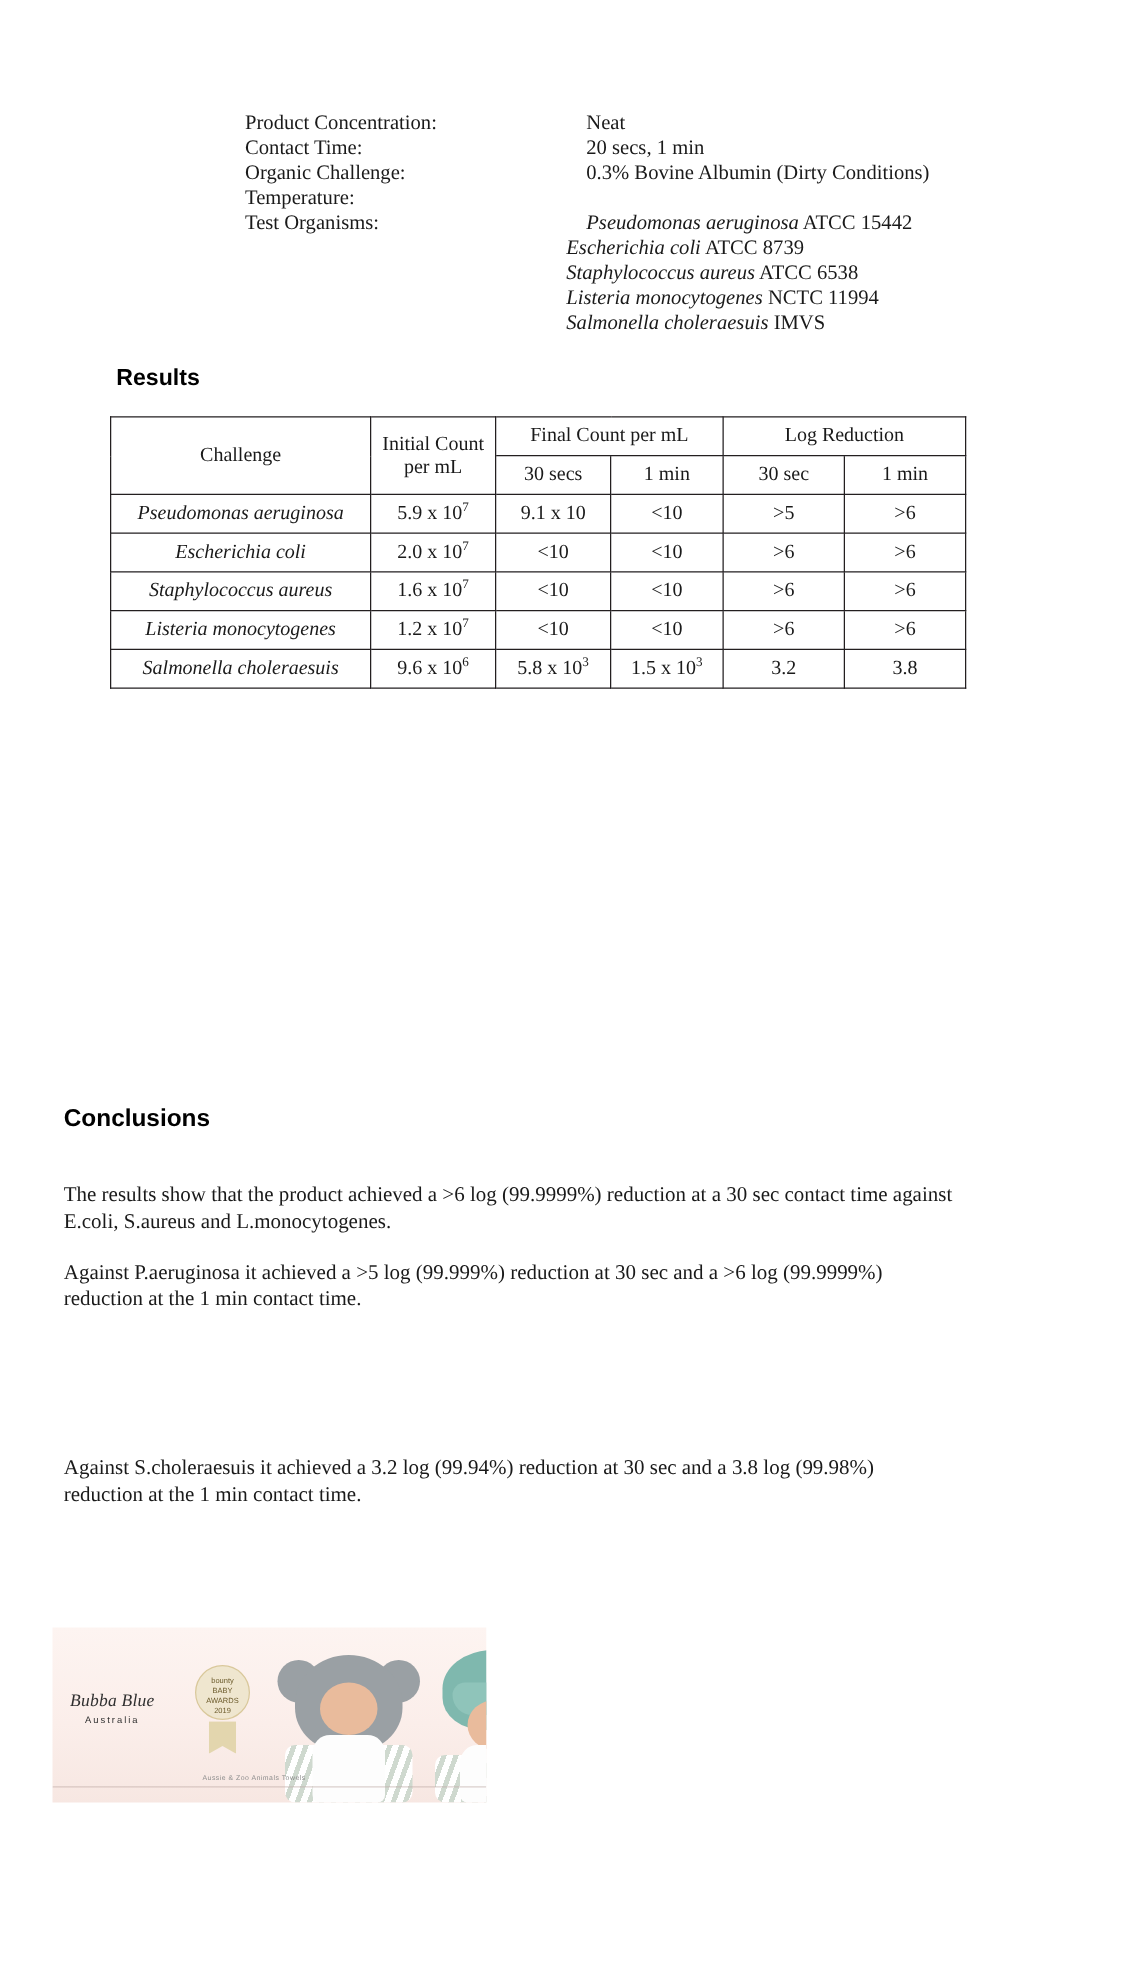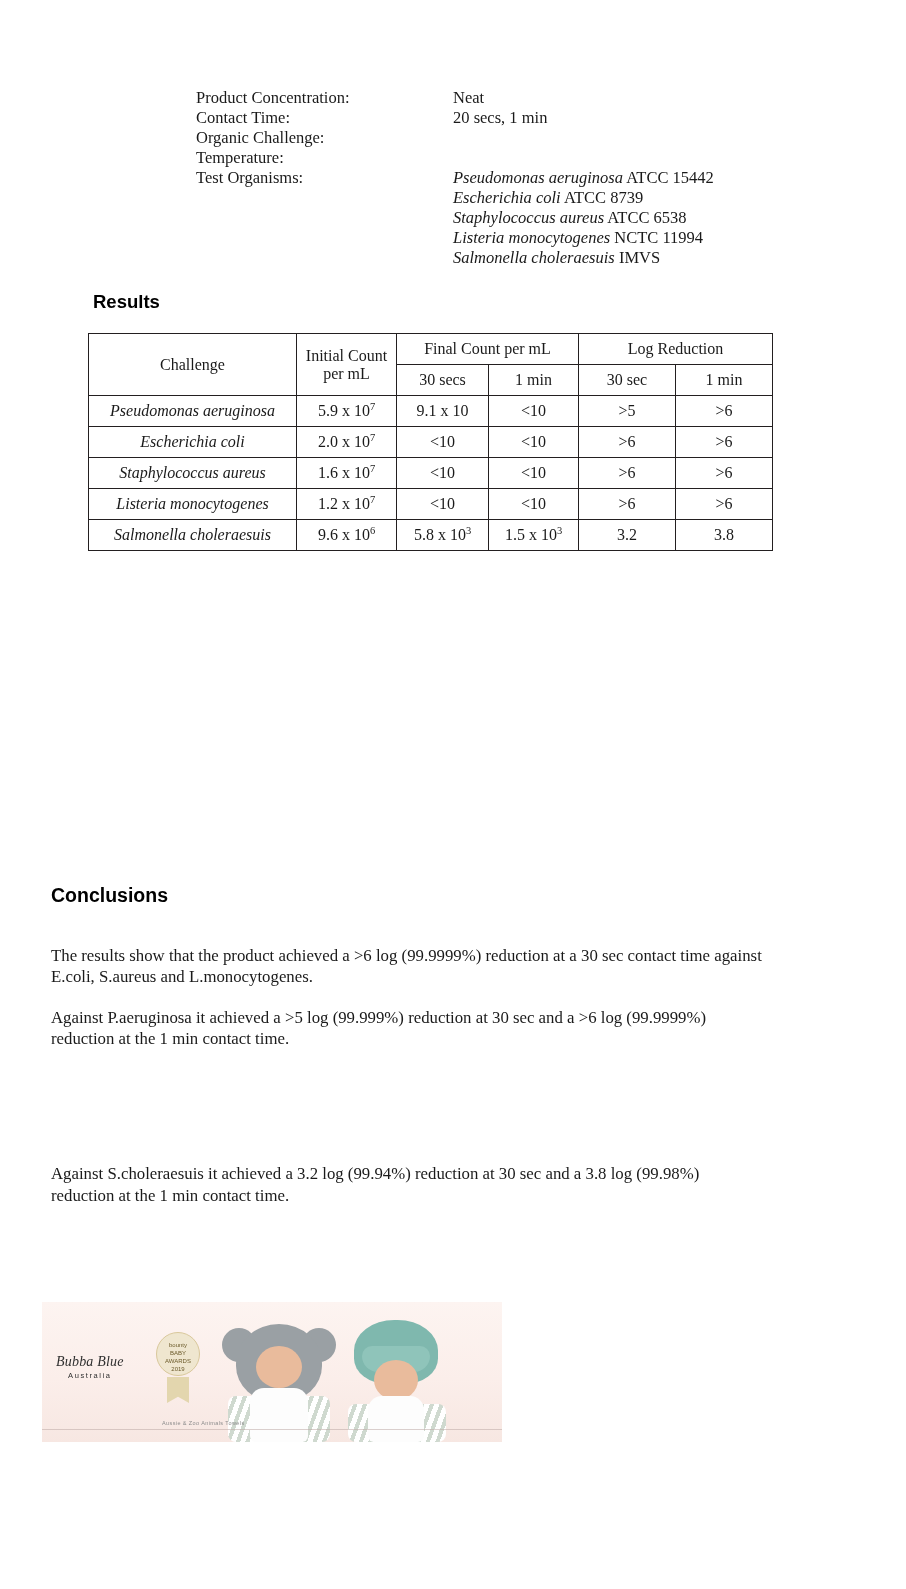--- a/index.html
+++ b/index.html
@@ -20,20 +20,21 @@
   .params {
     position: absolute;
     left: 196px;
     top: 88px;
     width: 660px;
     font-size: 16.5px;
     line-height: 20px;
   }
   .param-row {
     display: flex;
+    gap: 16px;
   }
   .param-label {
     width: 257px;
     flex: 0 0 257px;
     white-space: nowrap;
   }
   .param-value {
     flex: 1 1 auto;
     white-space: nowrap;
   }
@@ -109,21 +110,21 @@
   }
   #para-1 { top: 928px; }
   #para-2 { top: 990px; }
   #para-3 { top: 1116px; margin-top: 47px; }
 
   
   .banner {
     position: absolute;
     left: 42px;
     top: 1302px;
-    width: 460px;
+    width: 347px;
     height: 140px;
     background: linear-gradient(180deg, #fdf4f1 0%, #fbeeea 55%, #f7e7e2 100%);
     overflow: hidden;
   }
   .banner .logo {
     position: absolute;
     left: 14px;
     top: 52px;
     text-align: center;
     color: #2f2f2f;
@@ -247,20 +248,21 @@
   <div class="param-row">
     <span class="param-label">Product Concentration:</span>
     <span class="param-value">Neat</span>
   </div>
   <div class="param-row">
     <span class="param-label">Contact Time:</span>
     <span class="param-value">20 secs, 1 min</span>
   </div>
   <div class="param-row">
     <span class="param-label">Organic Challenge:</span>
+    <span class="param-value">0.3% Bovine Albumin (Dirty Conditions)</span>
   </div>
   <div class="param-row">
     <span class="param-label">Temperature:</span>
   </div>
   <div class="param-row">
     <span class="param-label">Test Organisms:</span>
     <span class="param-value"><span class="it">Pseudomonas aeruginosa</span> <span>ATCC 15442</span></span>
   </div>
   <div class="organism-line"><span class="it">Escherichia coli</span> <span>ATCC 8739</span></div>
   <div class="organism-line"><span class="it">Staphylococcus aureus</span> <span>ATCC 6538</span></div>

